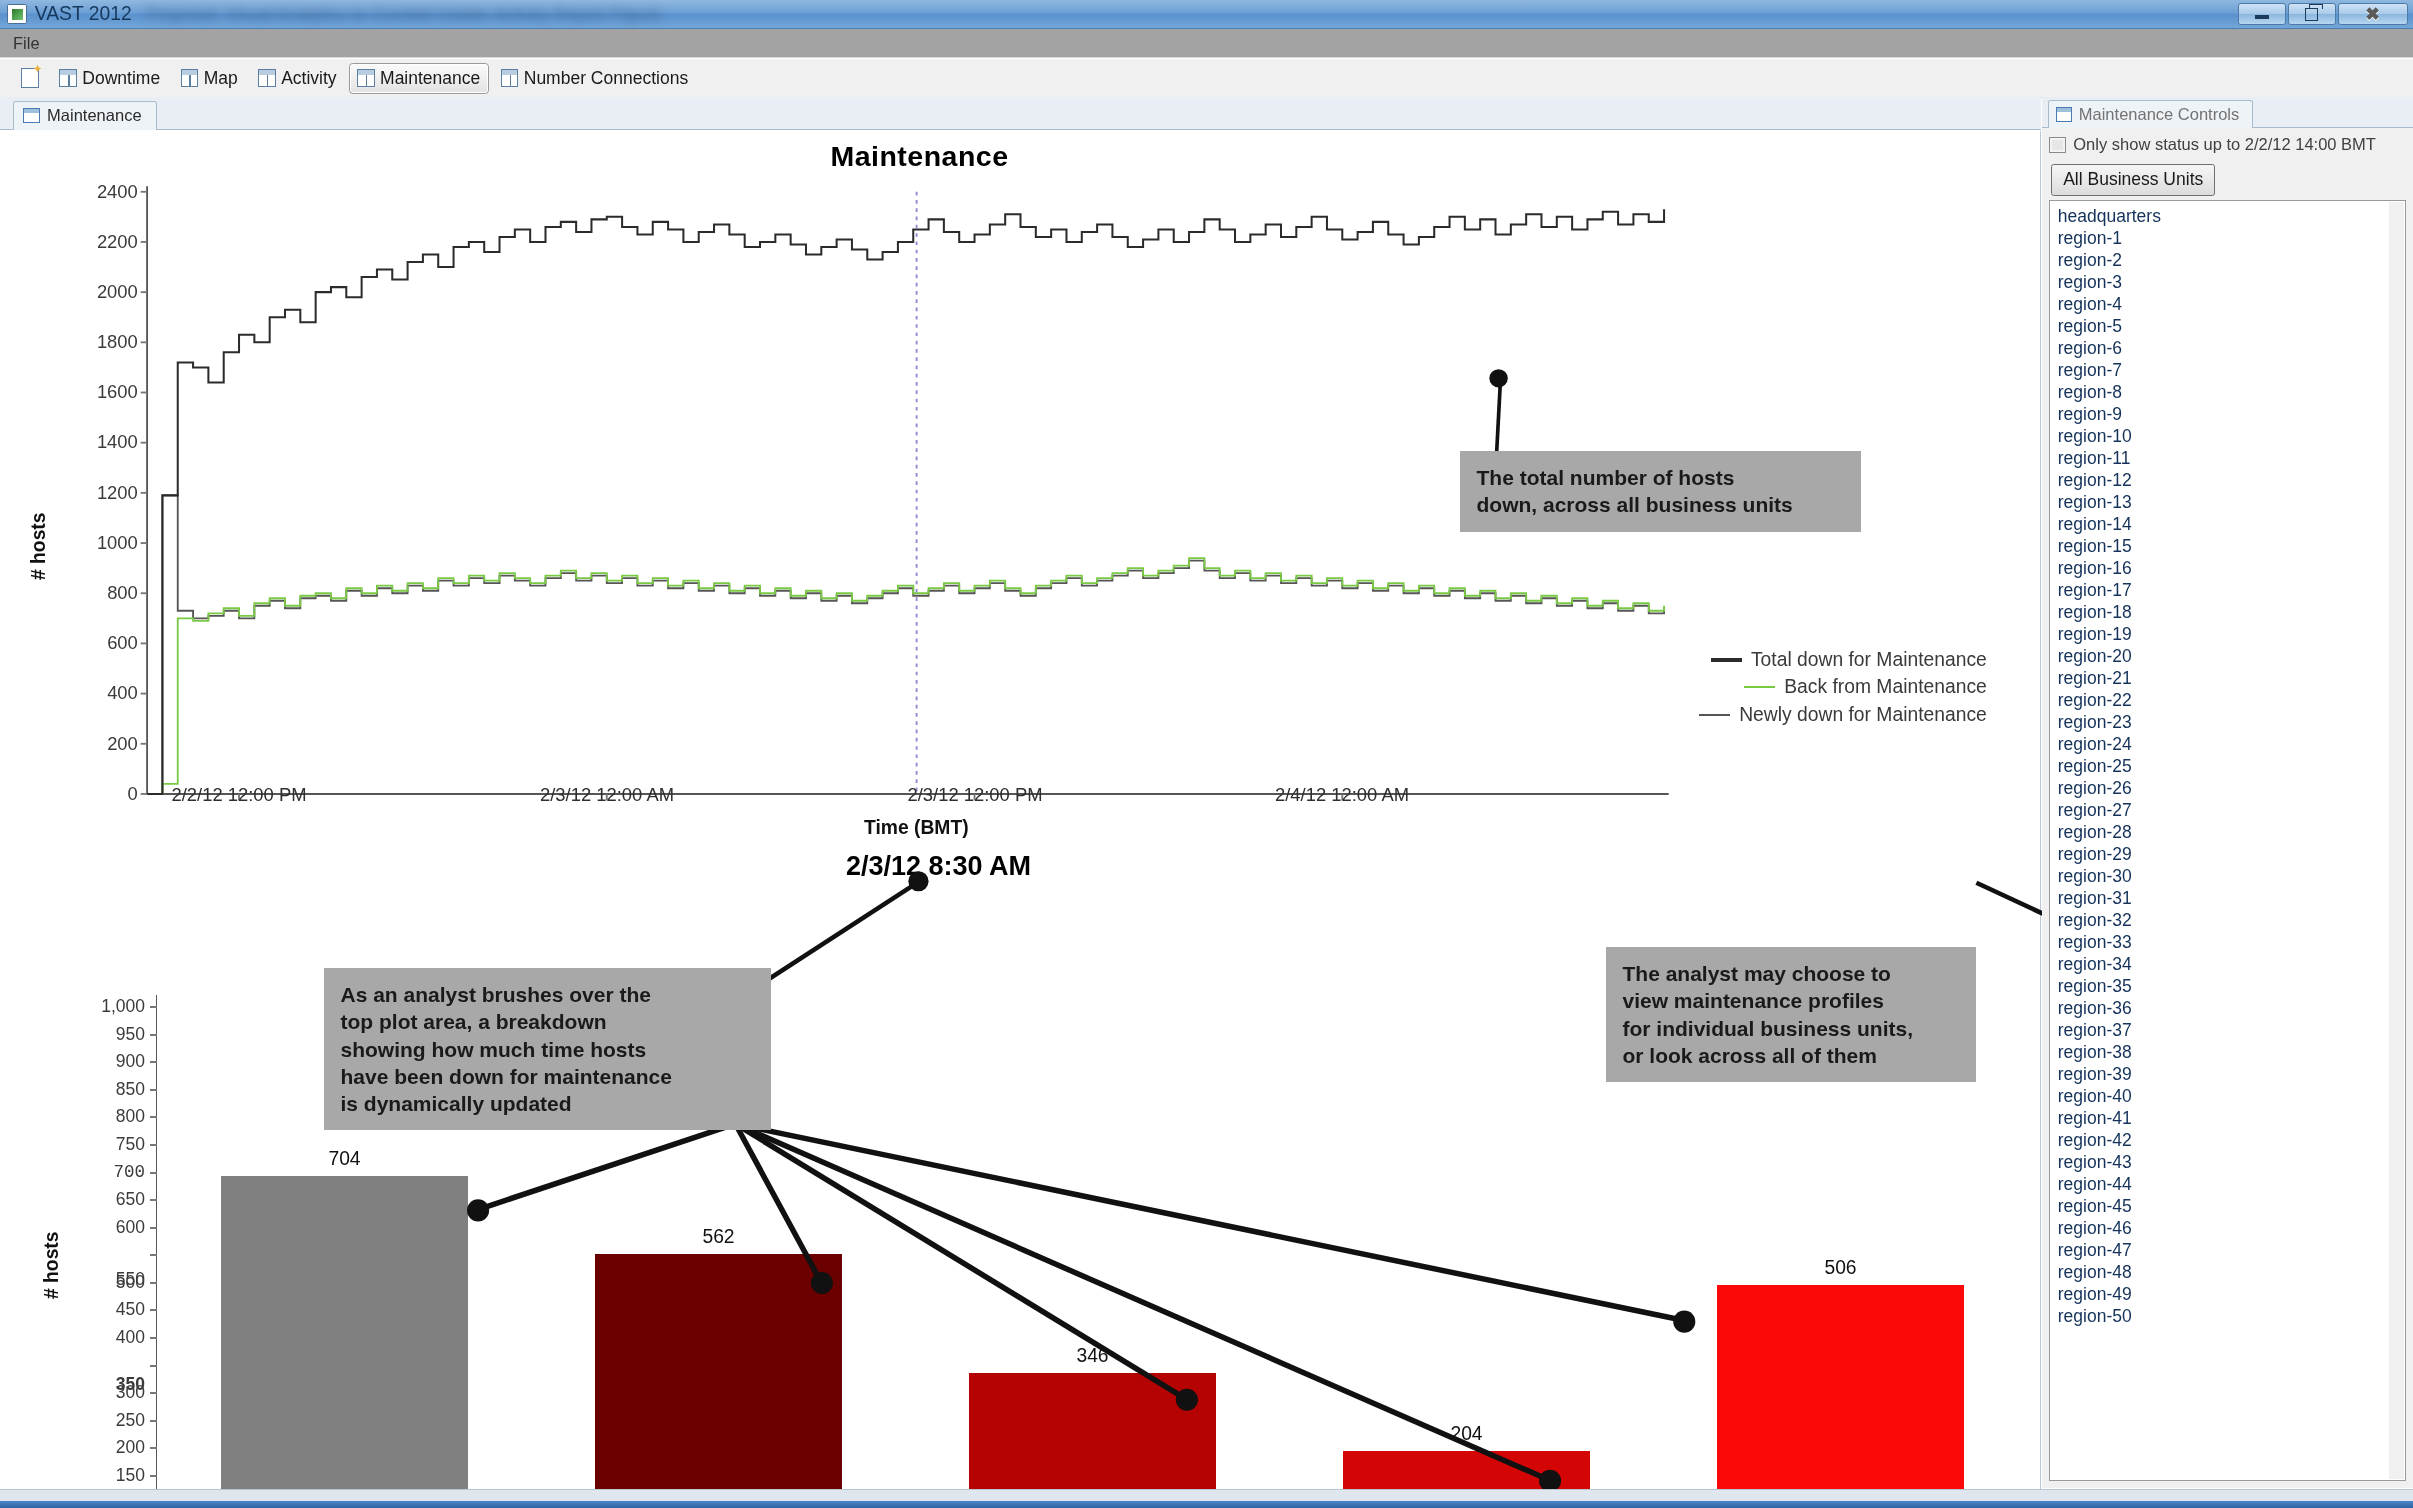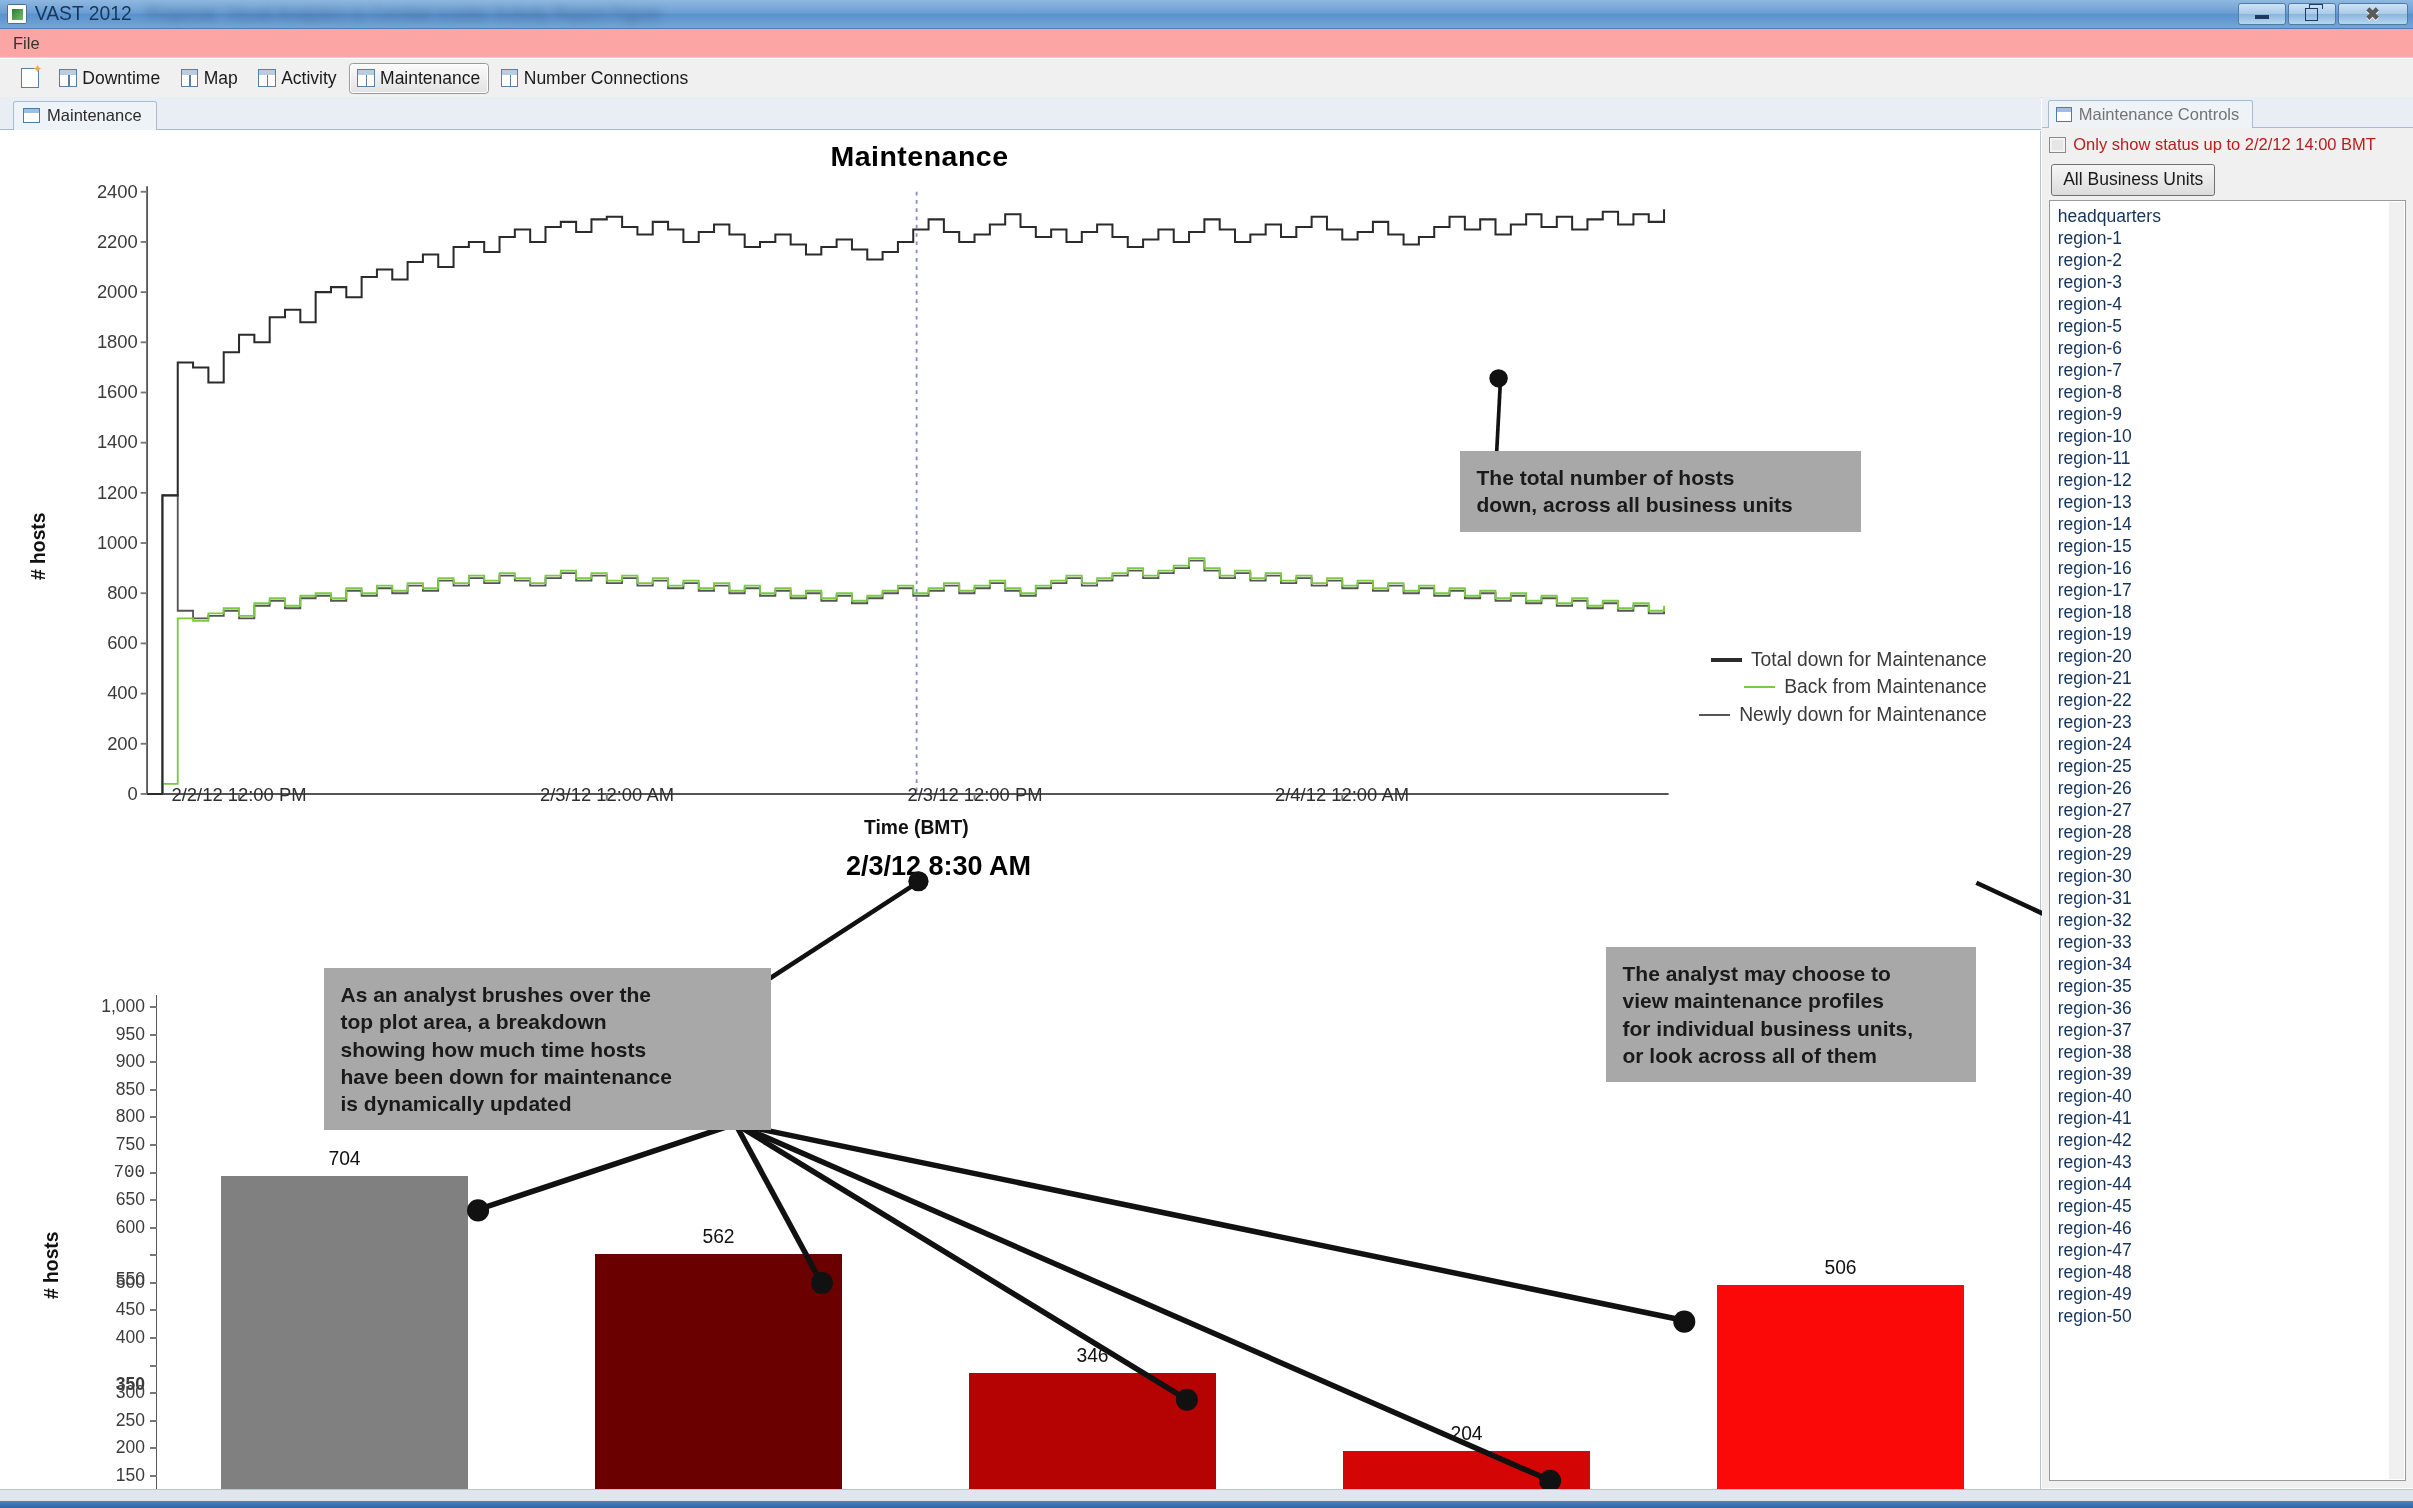--- a/index.html
+++ b/index.html
@@ -51,21 +51,21 @@
   .glyph-res::before {
     content:""; position:absolute; left:2.8px; top:-4.6px; width:12px; height:3.7px;
     border:1.8px solid #1b3a5c; border-bottom:none;
   }
   .glyph-close { font-size: 17.5px; font-weight: bold; color: #5a5a5a;
     text-shadow: 0 0.9px 0 #fff; }
 
   
   .menubar {
     position: absolute; left: 0; top: 29px; width: 2413px; height: 29px;
-    background: #fca5a5; border-bottom: 0.9px solid #d6d6d6;
+    background: #a3a3a3; border-bottom: 0.9px solid #d6d6d6;
     display: flex; align-items: center;
   }
   .menu-item { font-size: 16.5px; color: #333; padding: 0 13px; }
 
   
   .toolbar {
     position: absolute; left: 0; top: 59px; width: 2413px; height: 39px;
     background: #f0f0f0; border-bottom: 0.9px solid #c8c8c8;
     display: flex; align-items: center; padding-left: 13px;
   }
@@ -194,21 +194,21 @@
     position:absolute; left: 5.5px; top: 2.8px; height: 28.5px; display:flex; align-items:center;
     padding: 0 13px 0 7.4px; background:#eef3f8; border:0.9px solid #a9bccd; border-bottom:none;
     border-radius: 2.8px 2.8px 0 0;
   }
   .rp-tab .lbl { font-size: 16.5px; color:#737373; margin-left: 6.4px; }
   .rp-check { display: flex; align-items: center; padding: 7.4px 0 3.7px 7.4px; }
   .rp-check .box {
     width: 16.5px; height: 16.5px; border: 0.9px solid #8a8a8a; background: #e6e6e6;
     margin-right: 7.4px; flex: none; box-shadow: inset 0 0 0 1.8px #f5f5f5;
   }
-  .rp-check .lbl { font-size: 16.5px; color: #b91c1c; white-space: nowrap; }
+  .rp-check .lbl { font-size: 16.5px; color: #404040; white-space: nowrap; }
   .rp-btn {
     margin: 5.5px 0 7.4px 9.2px; display: inline-block; padding: 4.6px 11px;
     background: linear-gradient(to bottom,#f6f6f6,#dcdcdc);
     border: 0.9px solid #707070; border-radius: 2.8px;
     font-size: 17.5px; color: #1a1a1a;
   }
   .rp-list {
     position: absolute; left: 7.4px; top: 103px; right: 7.4px; bottom: 7.4px;
     background: #fff; border: 0.9px solid #9a9a9a; overflow: hidden; padding: 3.7px 0 0 3.7px;
   }

